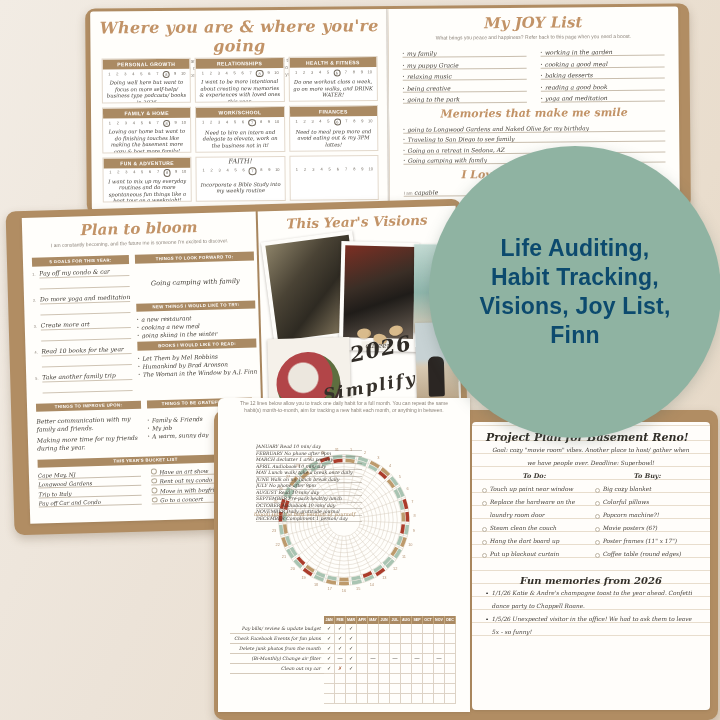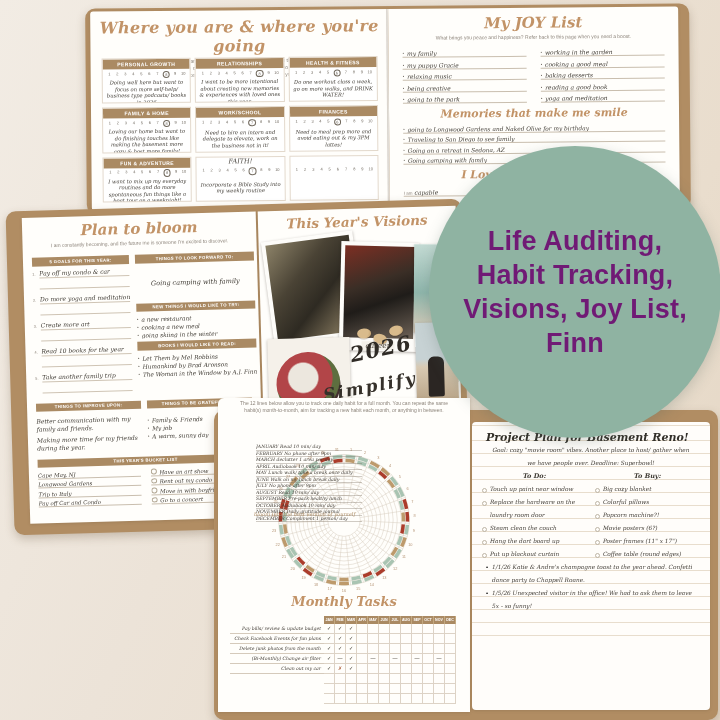--- a/index.html
+++ b/index.html
@@ -132,21 +132,21 @@
   .notes-col-h{font-size:6.5px;text-align:center;line-height:13px;font-weight:700;}
   .note-item{display:flex;gap:2.5px;font-size:5.8px;line-height:13px;padding-left:4px;}
   .note-circ{width:3.4px;height:3.4px;border:.4px solid #bdb4a5;border-radius:50%;margin-top:4.8px;flex:none;}
   .fun-title{font-size:10px;font-weight:700;text-align:center;line-height:13px;margin-top:13px;color:#33302a;}
   .fun-item{display:flex;gap:4px;font-size:5.8px;line-height:13px;padding:0 14px;}
   .fun-bullet{font-size:6px;}
   
   .badge{position:absolute;left:429px;top:146px;width:292px;height:292px;border-radius:50%;z-index:4;
          display:flex;flex-direction:column;align-items:center;justify-content:center;text-align:center;
          box-shadow:0 4px 14px rgba(80,100,90,.25);}
-  .badge-line{color:#701a75;font-size:27px;font-weight:700;line-height:1.26;letter-spacing:.2px;}
+  .badge-line{color:#0c4a6e;font-size:23px;font-weight:700;line-height:1.26;letter-spacing:.2px;}
 </style>
 </head>
 <body>
 
 <div class="stage">
 
   <div class="spread spread-top">
     <div class="cover"></div>
 
     <div class="page page-audit">
@@ -706,21 +706,20 @@
           <div class="month-line">MAY Lunch walk/ take a break once daily</div>
           <div class="month-line">JUNE Walk on my lunch break daily</div>
           <div class="month-line">JULY No phone after 9pm</div>
           <div class="month-line">AUGUST Read 10 min/ day</div>
           <div class="month-line">SEPTEMBER Pre-pack healthy lunch</div>
           <div class="month-line">OCTOBER Audiobook 10 min/ day</div>
           <div class="month-line">NOVEMBER Daily gratitude journal</div>
           <div class="month-line">DECEMBER Compliment 1 person/ day</div>
         </div>
       <div class="tracker-tagline hw">bloom into the best version of yourself</div>
-      <div class="monthly-title script">Monthly Tasks</div>
       <div class="tasks-table">
           <div class="mt-corner"></div>
           <div class="mt-month">JAN</div>
           <div class="mt-month">FEB</div>
           <div class="mt-month">MAR</div>
           <div class="mt-month">APR</div>
           <div class="mt-month">MAY</div>
           <div class="mt-month">JUN</div>
           <div class="mt-month">JUL</div>
           <div class="mt-month">AUG</div>
@@ -887,20 +886,21 @@
                 <div class="note-circ"></div>
                 <div class="hw" style="flex: 1 1 0%;">Poster frames (11" x 17")</div>
               </div>
               <div class="note-item">
                 <div class="note-circ"></div>
                 <div class="hw" style="flex: 1 1 0%;">Coffee table (round edges)</div>
               </div>
             </div>
         </div>
       </div>
+      <div class="fun-title hw">Fun memories from 2026</div>
       <div>
           <div class="fun-item">
             <div class="fun-bullet">•</div>
             <div class="hw" style="flex: 1 1 0%;">1/1/26 Katie &amp; Andre's champagne toast to the year ahead. Confetti dance party to Chappell Roane.</div>
           </div>
           <div class="fun-item">
             <div class="fun-bullet">•</div>
             <div class="hw" style="flex: 1 1 0%;">1/5/26 Unexpected visitor in the office! We had to ask them to leave 5x - so funny!</div>
           </div>
         </div>

